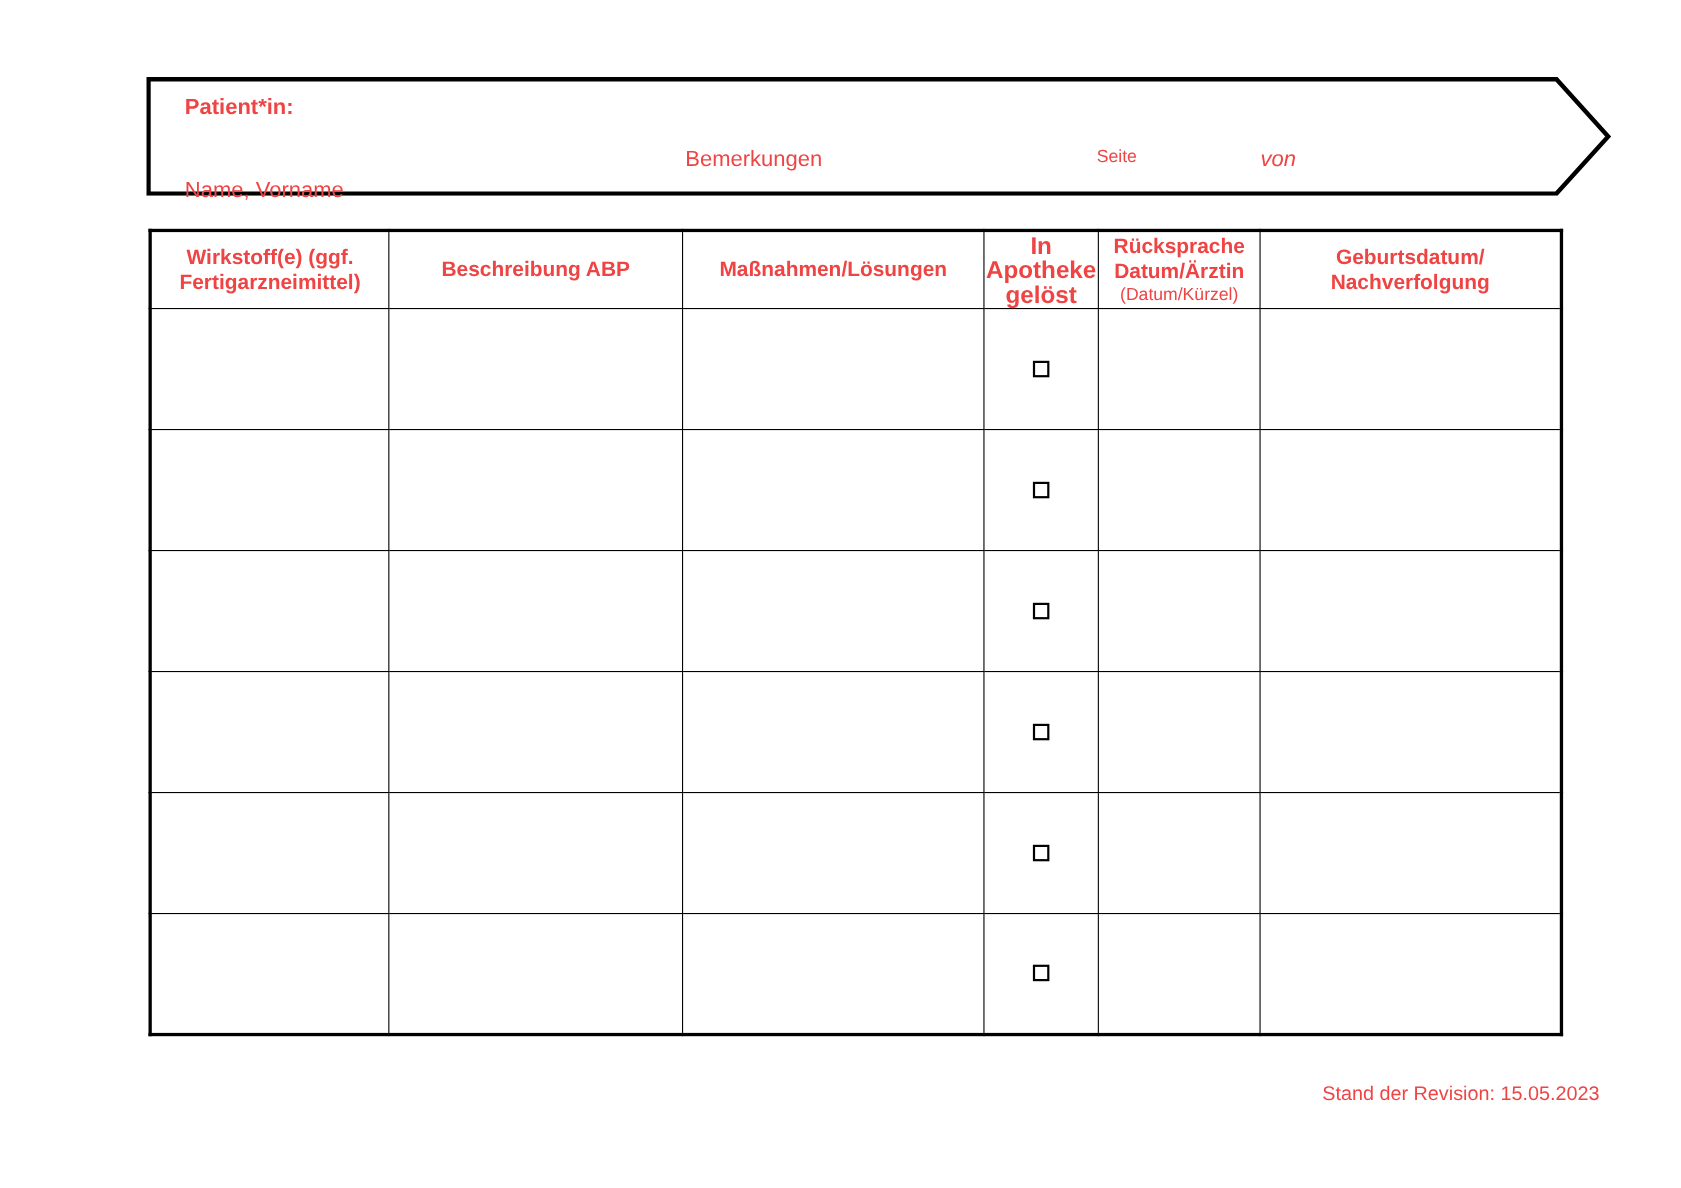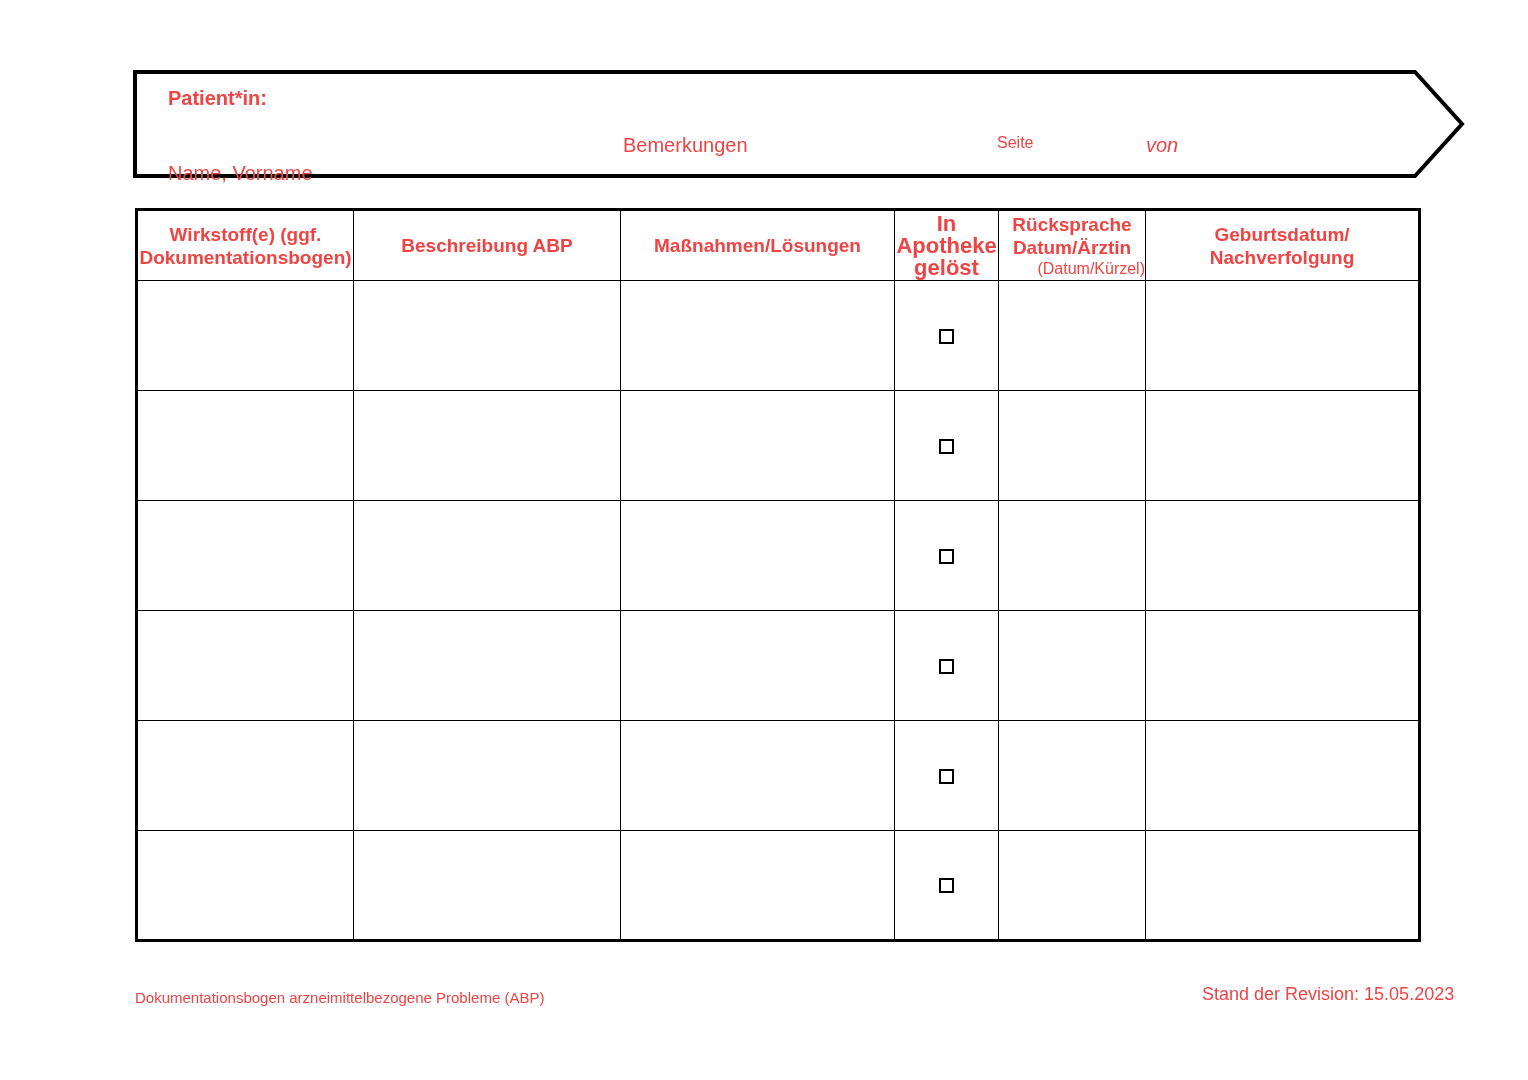--- a/index.html
+++ b/index.html
@@ -55,21 +55,20 @@
     line-height: 23px;
   }
   .abp-table td { height: 110px; }
   .th-main { white-space: pre-line; }
   .th-narrow .th-main { font-size: 22px; line-height: 22px; }
   .th-sub {
     font-weight: normal;
     font-size: 16px;
     line-height: 19px;
     margin-top: 0;
-    text-align: right;
   }
   .checkbox {
     display: inline-block;
     width: 15px;
     height: 15px;
     border: 2px solid #000000;
     background: #ffffff;
     vertical-align: middle;
   }
 
@@ -109,21 +108,21 @@
       <col style="width:267px">
       <col style="width:274px">
       <col style="width:104px">
       <col style="width:147px">
       <col style="width:274px">
     </colgroup>
     <thead>
       <tr>
         <th>
           <div class="th-main">Wirkstoff(e) (ggf.
-Dokumentationsbogen)</div>
+Fertigarzneimittel)</div>
         </th>
         <th>
           <div class="th-main">Beschreibung ABP</div>
         </th>
         <th>
           <div class="th-main">Maßnahmen/Lösungen</div>
         </th>
         <th class="th-narrow">
           <div class="th-main">In
 Apotheke
@@ -197,16 +196,15 @@
         <td></td>
         <td>
           <span class="checkbox"></span>
         </td>
         <td></td>
         <td></td>
       </tr>
       </tbody>
   </table>
 
-  <div class="footer-left">Dokumentationsbogen arzneimittelbezogene Probleme (ABP)</div>
   <div class="footer-right">Stand der Revision: 15.05.2023</div>
 
 </div>
 
 </body></html>

